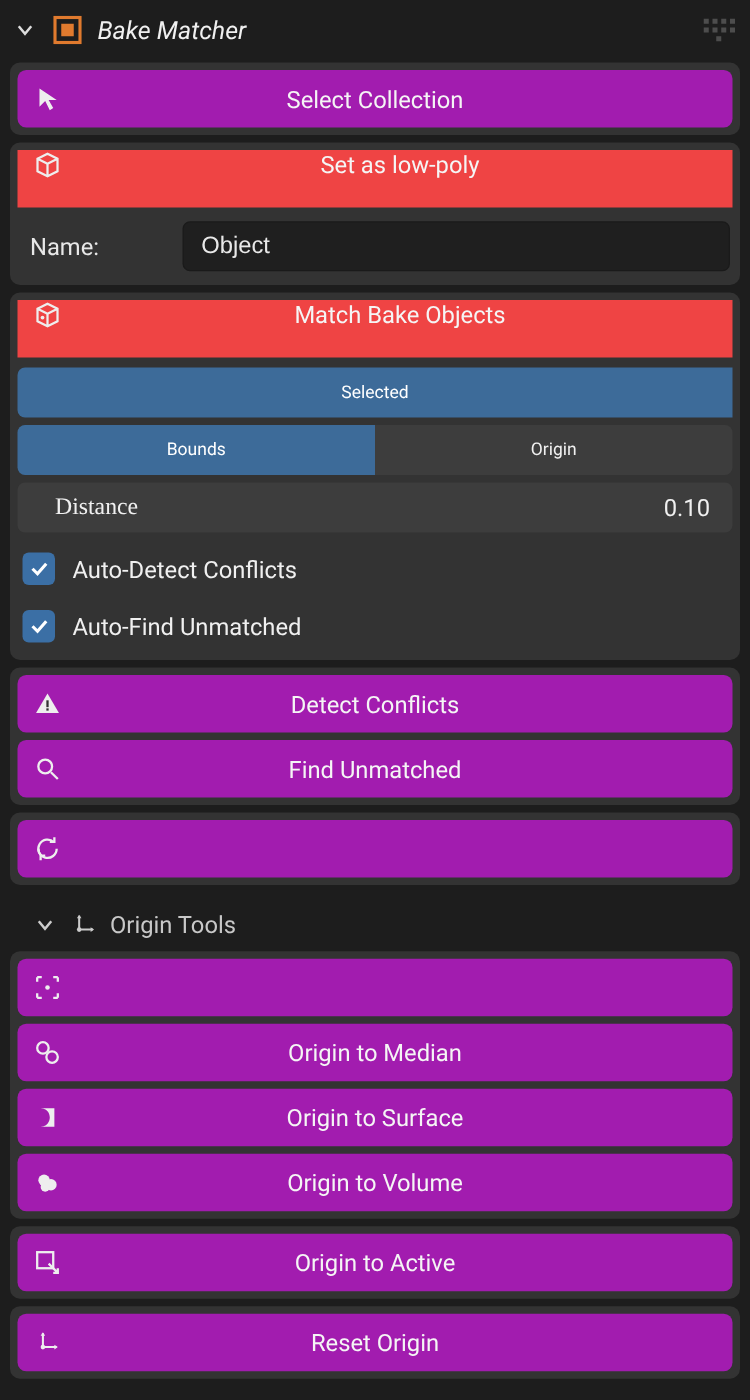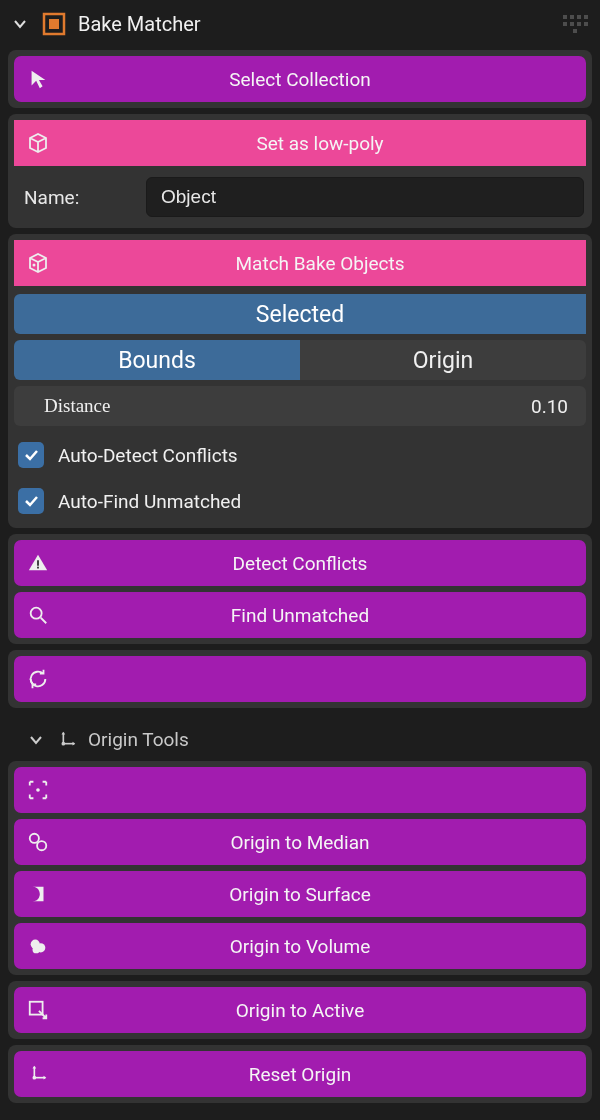--- a/index.html
+++ b/index.html
@@ -10,20 +10,21 @@
     color: #e8e8e8;
     font-size: 19px;
     overflow: hidden;
   }
   body { padding: 0 8px; }
 
   .panel-header {
     display: flex; align-items: center;
     padding: 10px 2px 12px 2px;
     gap: 10px;
+    font-style: italic;
   }
   .panel-header .chev { width: 20px; height: 20px; display:flex; align-items:center; justify-content:center; color:#ccc;}
   .panel-header .title { color: #f0f0f0; font-size: 20px; }
   .grip {
     margin-left: auto;
     width: 30px; height: 18px;
     display: flex; flex-wrap: wrap; gap: 3px;
     align-content: center; justify-content: center;
     opacity: 0.45;
   }
@@ -53,23 +54,23 @@
   }
   .button-row .label {
     position: absolute;
     left: 0; right: 0;
     text-align: center;
     pointer-events: none;
     color: #f5f5f5;
   }
 
   .header-row {
-    display: flex; align-items: center;
+    display: flex; align-items: flex-start;
     height: 46px;
-    background: #ec4899;
+    background: #ef4444;
     margin: 2px 2px 8px 2px;
     gap: 40px;
   }
   .header-row .icon-slot { width: 48px; display:flex; justify-content:center; color:#e5e5e5;}
   .header-row .label { flex:1; text-align:center; padding-right:48px; color:#f5f5f5; }
 
   .name-row {
     display:flex; align-items:center;
     height: 46px; margin: 4px 4px 4px 4px; 
   }
@@ -86,21 +87,21 @@
   }
 
   .toggle-pair {
     display:flex; gap:0; margin: 2px 2px 6px 2px;
   }
   .toggle-pair .tog {
     flex:1; height: 40px;
     display:flex; align-items:center; justify-content:center;
     background: #3d3d3d;
     color: #f0f0f0;
-    font-size: 23px;
+    font-size: 14px;
     cursor: pointer;
   }
   .toggle-pair .tog.left { border-radius: 6px 0 0 6px; }
   .toggle-pair .tog.right { border-radius: 0 6px 6px 0; }
   .toggle-pair .tog.active {
     background: #3d6b99;
     color: #fff;
   }
 
   .distance {

